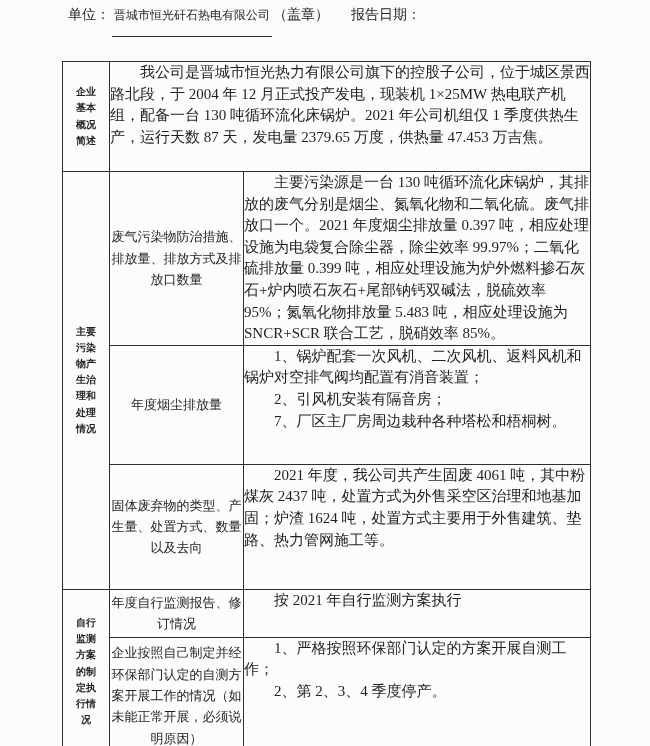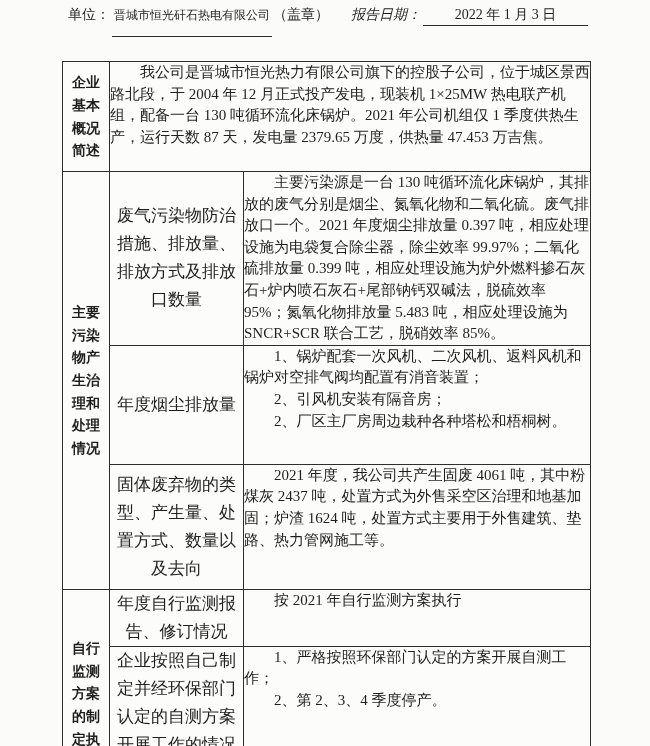--- a/index.html
+++ b/index.html
@@ -31,21 +31,21 @@
   .unit-label,.date-label{
     font-family:"Liberation Sans","DejaVu Sans",sans-serif;
   }
   .unit-value{
     font-size:12px;
     border-bottom:1px solid #2b2b2b;
     padding:0 2px 12px 2px;
     margin-left:2px;
   }
   .seal-note{margin-left:1px;}
-  .date-label{margin-left:22px;font-style:italic;}
+  .date-label{margin-left:22px;}
   .date-underline{
     flex:1;
     border-bottom:1px solid #2b2b2b;
     text-align:center;
     padding-bottom:1px;
     margin-left:2px;
   }
 
   table.report{
     border-collapse:collapse;
@@ -57,34 +57,34 @@
   table.report col.c1{width:47px;}
   table.report col.c2{width:134px;}
   table.report col.c3{width:347px;}
   table.report th,table.report td{
     border:1px solid #2e2e2e;
     padding:0;
   }
   th.sec{
     font-family:"Liberation Sans","DejaVu Sans",sans-serif;
     font-weight:bold;
-    font-size:14px;
+    font-size:10px;
     text-align:center;
     vertical-align:middle;
   }
   th.sec .vtext{
     display:inline-block;
     width:2.08em;
     word-break:break-all;
     line-height:1.62;
     text-align:center;
   }
   td.label{
     font-family:Liberation Sans, sans-serif;
-    font-size:17px;
+    font-size:13px;
     text-align:center;
     vertical-align:middle;
     padding:4px 7px;
     line-height:1.65;
   }
   td.content{
     font-size:15px;
     vertical-align:top;
     padding:12px 12px 8px 13px;
     line-height:1.44;
@@ -101,21 +101,20 @@
 <body>
 
 <div class="page">
 
 
   <div class="unit-line">
     <span class="unit-label">单位：</span>
     <span class="unit-value">晋城市恒光矸石热电有限公司</span>
     <span class="seal-note">（盖章）</span>
     <span class="date-label">报告日期：</span>
-    <span class="date-underline">2022 年 1 月 3 日</span>
   </div>
 
   <table class="report">
     <colgroup>
         <col class="c1">
         <col class="c2">
         <col class="c3">
       </colgroup>
 
     <tbody>
@@ -136,21 +135,21 @@
       <td class="content">
         <p>主要污染源是一台 130 吨循环流化床锅炉，其排放的废气分别是烟尘、氮氧化物和二氧化硫。废气排放口一个。2021 年度烟尘排放量 0.397 吨，相应处理设施为电袋复合除尘器，除尘效率 99.97%；二氧化硫排放量 0.399 吨，相应处理设施为炉外燃料掺石灰石+炉内喷石灰石+尾部钠钙双碱法，脱硫效率 95%；氮氧化物排放量 5.483 吨，相应处理设施为 SNCR+SCR 联合工艺，脱硝效率 85%。</p>
       </td>
     </tr>
 
     <tr class="r3">
       <td class="label">年度烟尘排放量</td>
       <td class="content">
         <p>1、锅炉配套一次风机、二次风机、返料风机和锅炉对空排气阀均配置有消音装置；</p>
         <p>2、引风机安装有隔音房；</p>
-        <p>2、厂区主厂房周边栽种各种塔松和梧桐树。</p>
+        <p>7、厂区主厂房周边栽种各种塔松和梧桐树。</p>
       </td>
     </tr>
 
     <tr class="r4">
       <td class="label">固体废弃物的类型、产生量、处置方式、数量以及去向</td>
       <td class="content">
         <p>2021 年度，我公司共产生固废 4061 吨，其中粉煤灰 2437 吨，处置方式为外售采空区治理和地基加固；炉渣 1624 吨，处置方式主要用于外售建筑、垫路、热力管网施工等。</p>
       </td>
     </tr>
 

